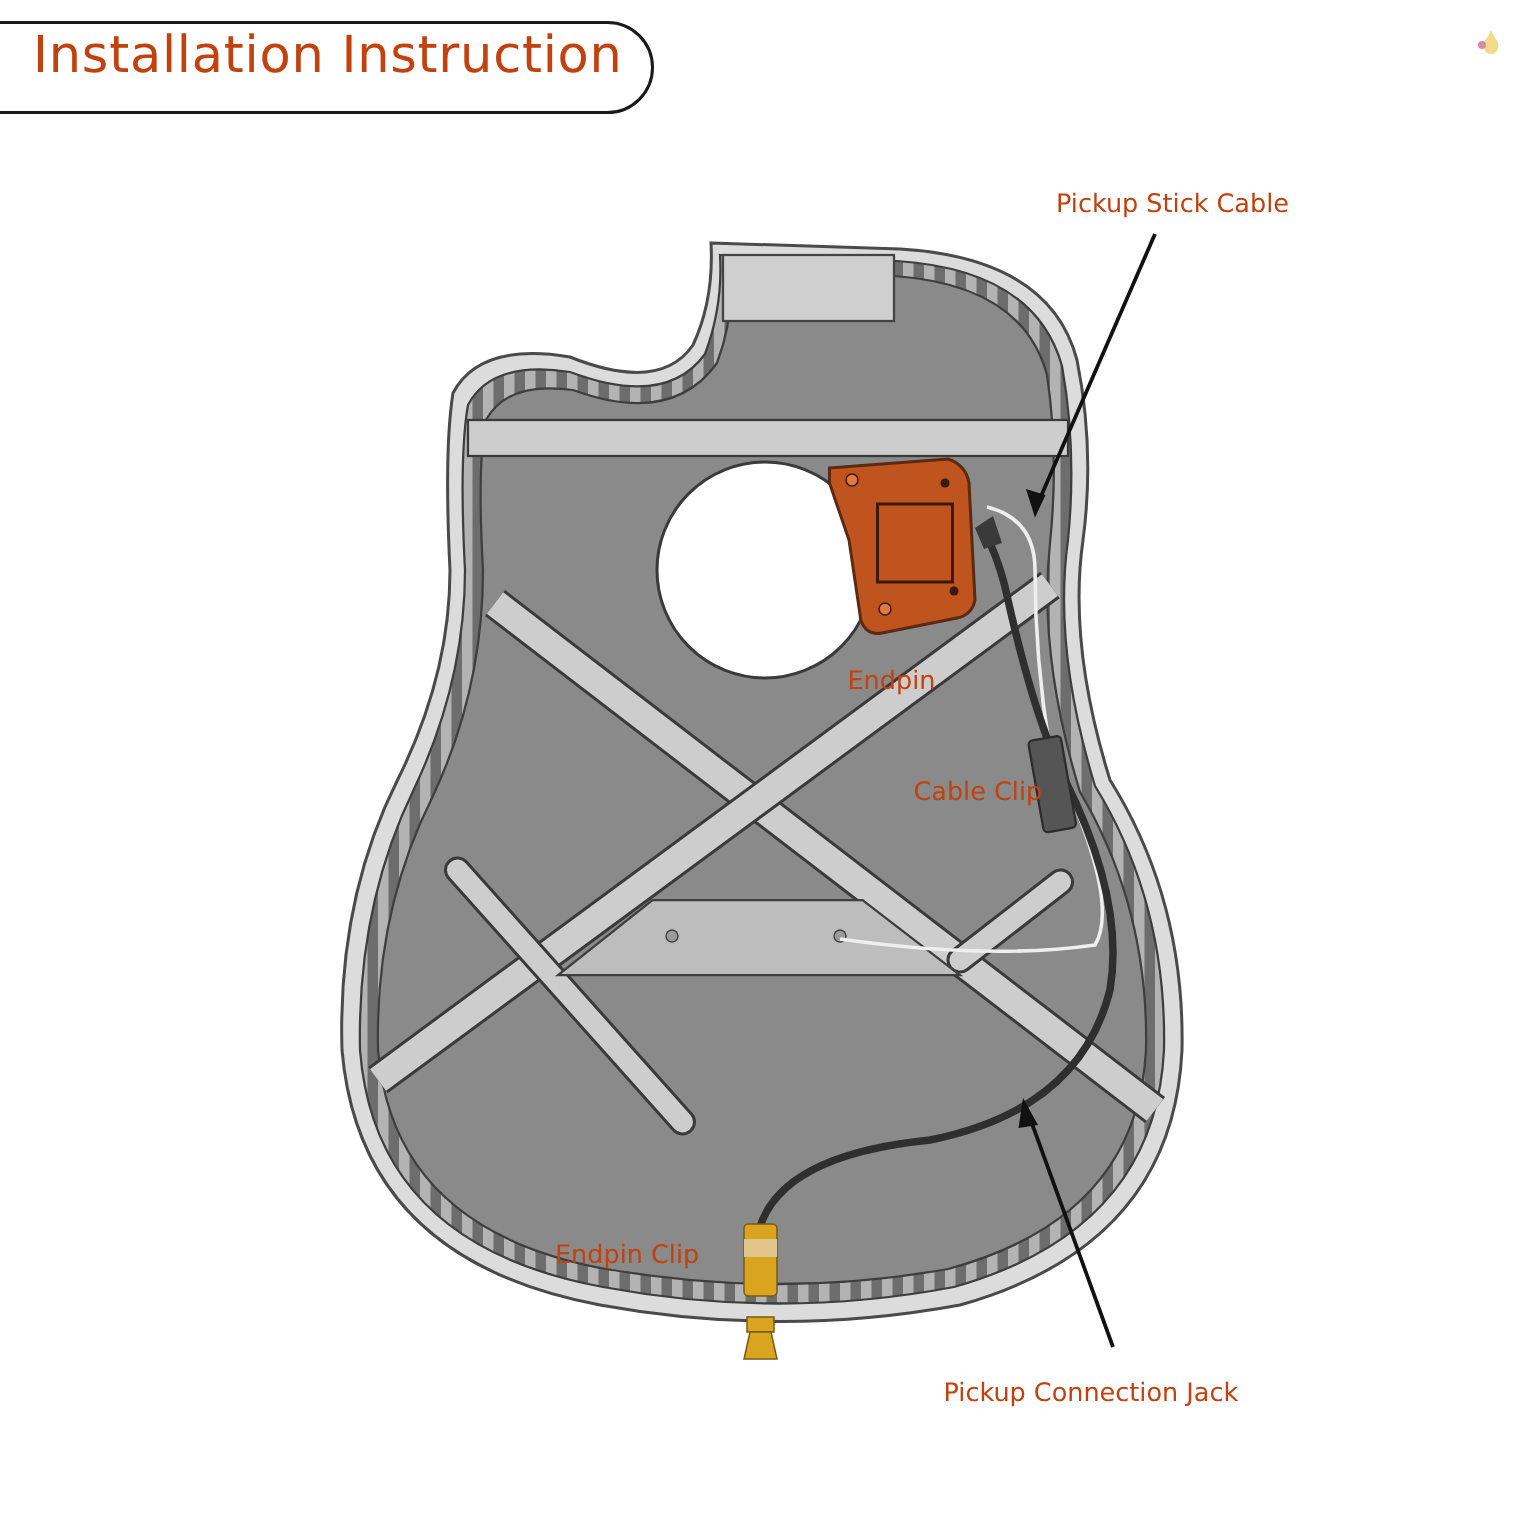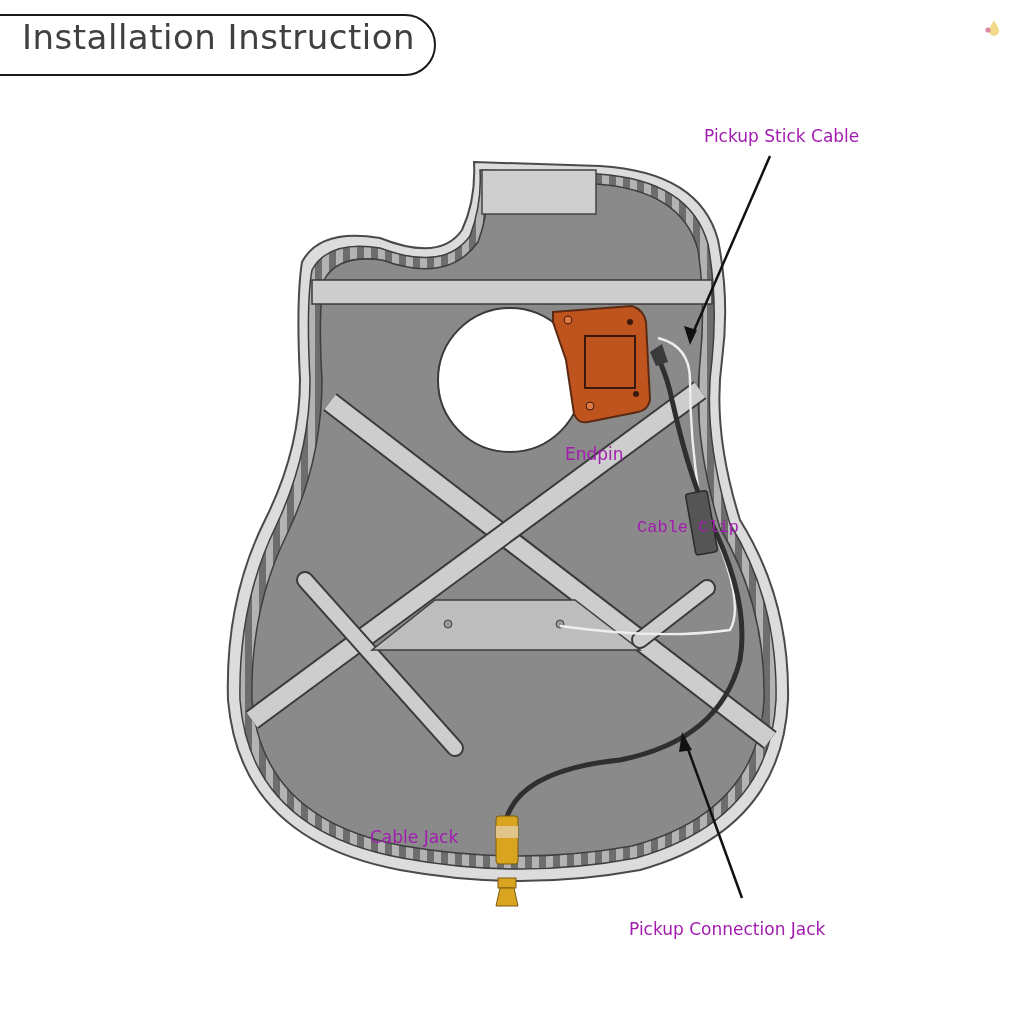--- a/index.html
+++ b/index.html
@@ -4,27 +4,27 @@
 <style>
   html, body { margin: 0; padding: 0; background: #ffffff; }
   body { width: 1024px; height: 1024px; position: relative; overflow: hidden;
          font-family: "DejaVu Sans", sans-serif; }
   .title-pill {
     position: absolute; left: -30px; top: 14px; width: 466px; height: 62px;
     border: 2px solid #1a1a1a; border-radius: 0 32px 32px 0; box-sizing: border-box;
     background: #fff;
   }
   .title-text {
-    position: absolute; left: 22px; top: 17px; font-size: 34px; color: #404040;
+    position: absolute; left: 22px; top: 17px; font-size: 34px; color: #c2410c;
     font-family: "DejaVu Sans", sans-serif; letter-spacing: 0.5px; white-space: nowrap;
   }
   .logo { position: absolute; left: 982px; top: 18px; width: 20px; height: 20px; }
   .diagram { position: absolute; left: 0; top: 0; width: 1024px; height: 1024px; }
   .label {
-    position: absolute; font-size: 17px; color: #a21caf; white-space: nowrap;
+    position: absolute; font-size: 17px; color: #c2410c; white-space: nowrap;
     font-family: "DejaVu Sans", sans-serif;
   }
 </style>
 </head>
 <body>
 
 <div class="title-pill"></div>
 <div class="title-text">Installation Instruction</div>
 
 <svg class="logo" viewBox="0 0 20 20">
@@ -103,15 +103,15 @@
   <g>
     <line x1="770" y1="156" x2="690" y2="340" stroke="#111" stroke-width="2.5"></line>
     <polygon points="690,345 684,326 697,330" fill="#111"></polygon>
     <line x1="742" y1="898" x2="684" y2="738" stroke="#111" stroke-width="2.5"></line>
     <polygon points="682,732 692,750 679,752" fill="#111"></polygon>
   </g>
 </svg>
 
 <div class="label" style="left:704px;top:126px;">Pickup Stick Cable</div>
 <div class="label" style="left:565px;top:444px;">Endpin</div>
-<div class="label" style="left:637px;top:518px;font-family:Liberation Mono, monospace;">Cable Clip</div>
-<div class="label" style="left:370px;top:827px;">Cable Jack</div>
+<div class="label" style="left:609px;top:518px;">Cable Clip</div>
+<div class="label" style="left:370px;top:827px;">Endpin Clip</div>
 <div class="label" style="left:629px;top:919px;">Pickup Connection Jack</div>
 
 </body></html>

